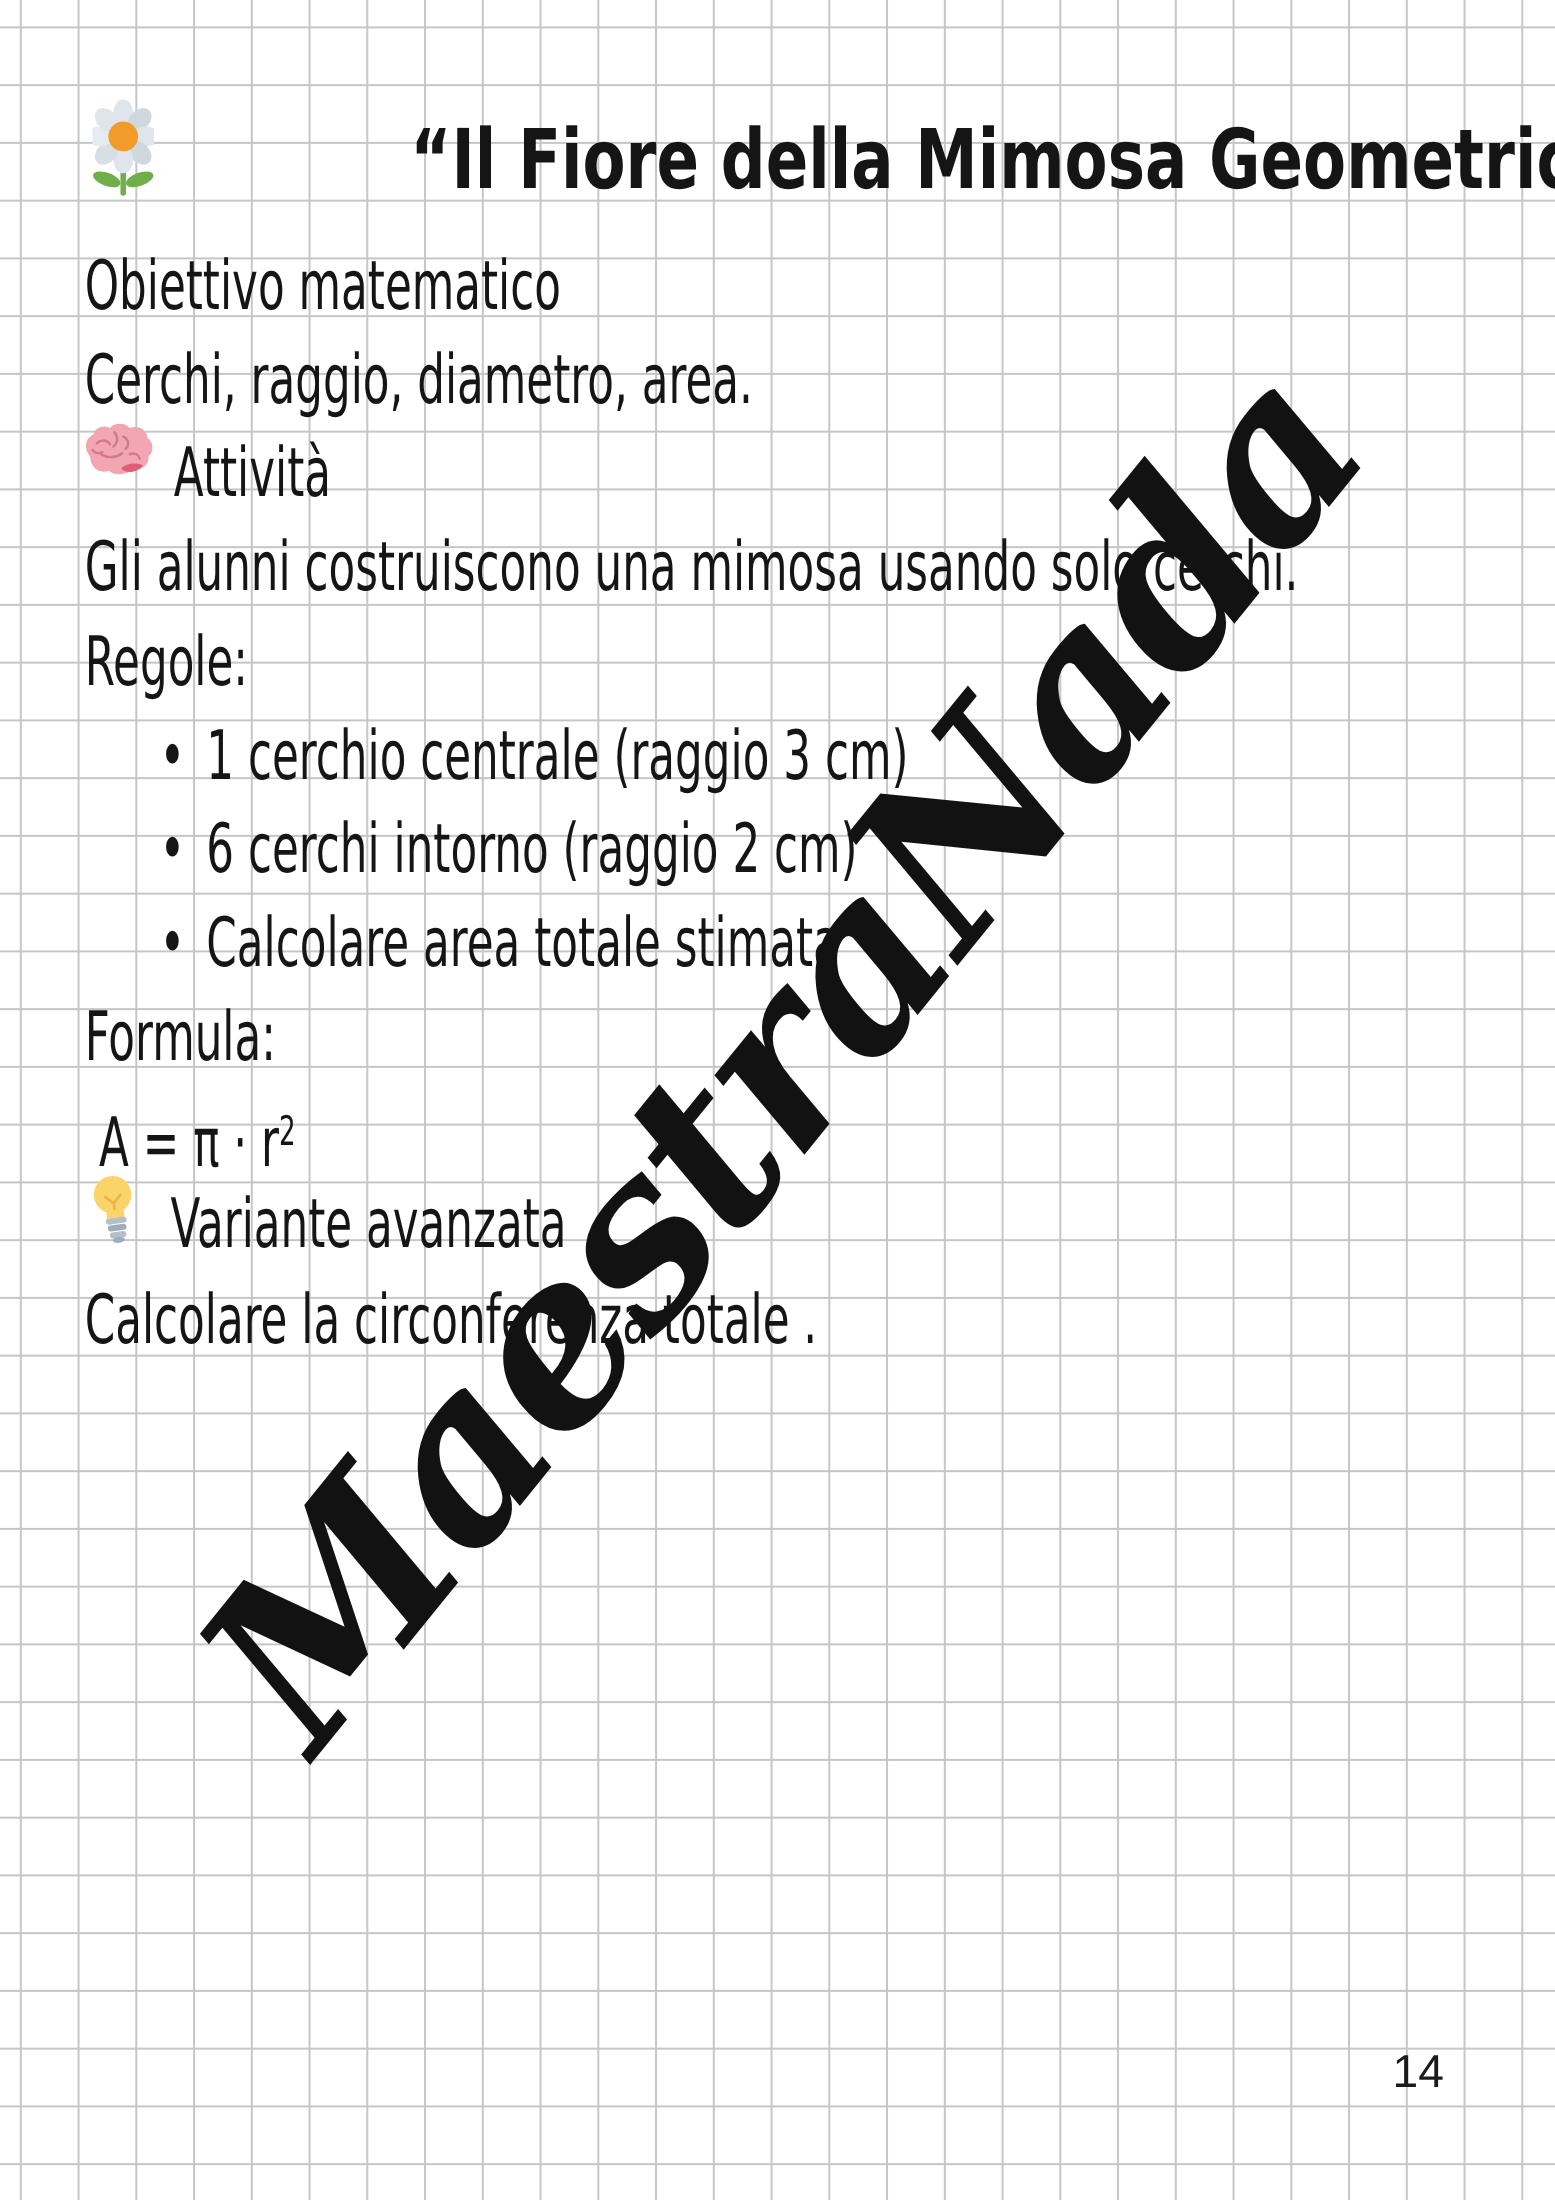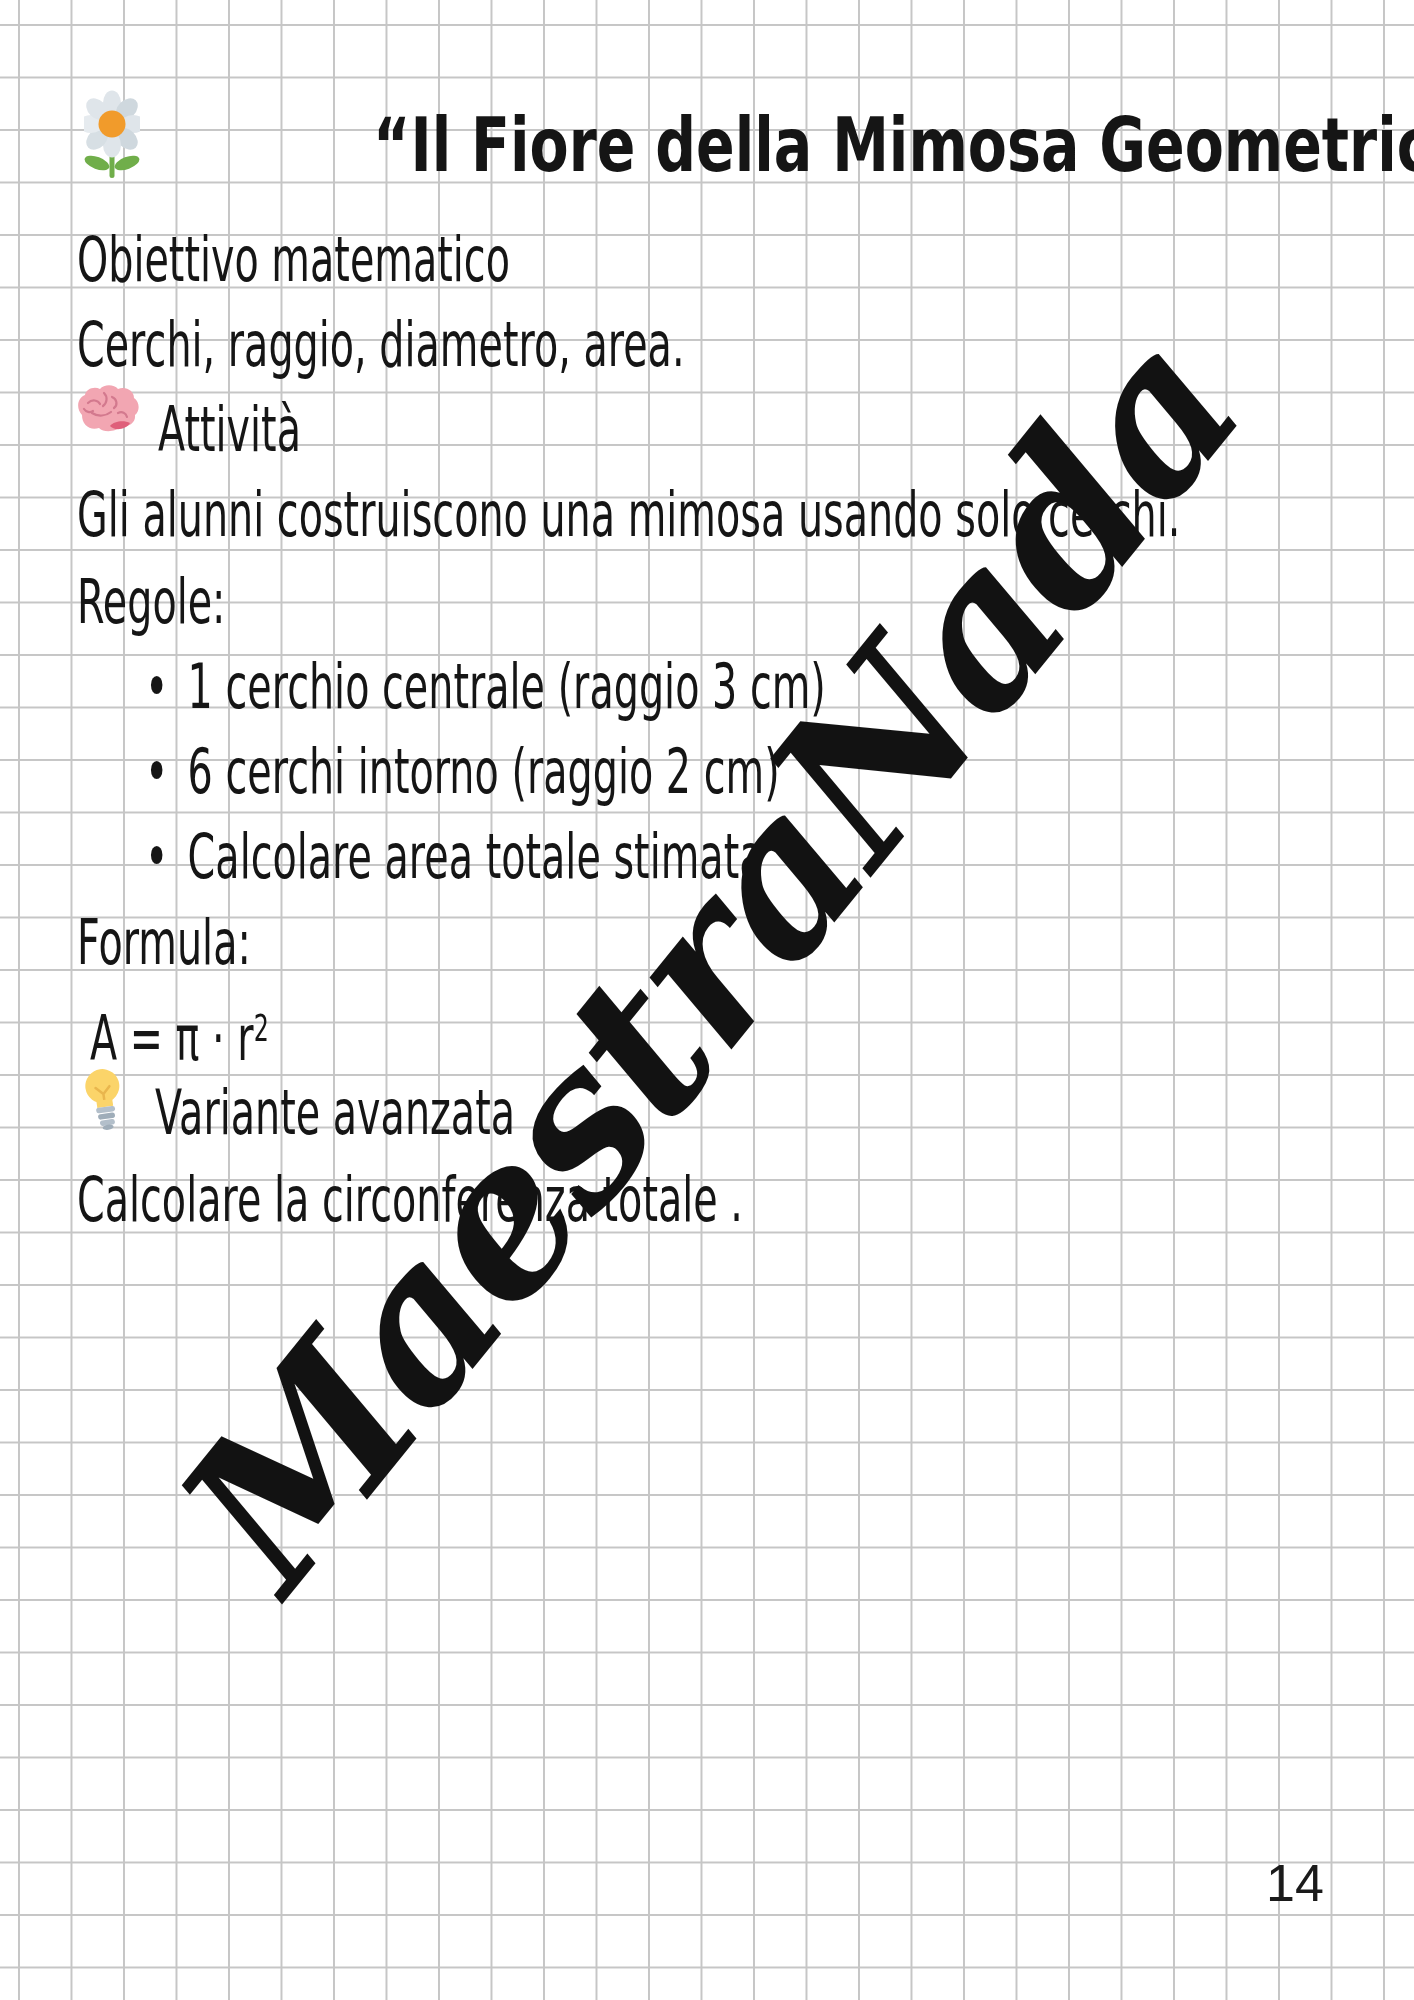--- a/index.html
+++ b/index.html
@@ -35,21 +35,21 @@
     position:absolute;left:60px;top:825px;width:1300px;height:270px;
     display:flex;align-items:center;justify-content:center;
     transform:rotate(-51deg);
     font-family:"DejaVu Serif",serif;font-style:italic;font-weight:bold;
     font-size:210px;line-height:270px;letter-spacing:-0.02em;
     color:#121212;white-space:nowrap;pointer-events:none;
   }
   .page-number{
     position:absolute;left:1266px;top:1858px;
     font-family:"Liberation Sans","DejaVu Sans",sans-serif;
-    font-size:52px;line-height:50px;color:#1a1a1a;
+    font-size:42px;line-height:50px;color:#1a1a1a;
   }
 </style>
 </head>
 <body>
 
 <div class="page">
 
   <svg class="icon" style="left:84px;top:90px" width="56" height="92" viewBox="0 0 56 92">
     <rect x="25.5" y="50" width="5" height="38" rx="2.5" fill="#70ae4a"></rect>
     <ellipse cx="13" cy="73" rx="13" ry="6" fill="#70ae4a" transform="rotate(20 13 73)"></ellipse>

